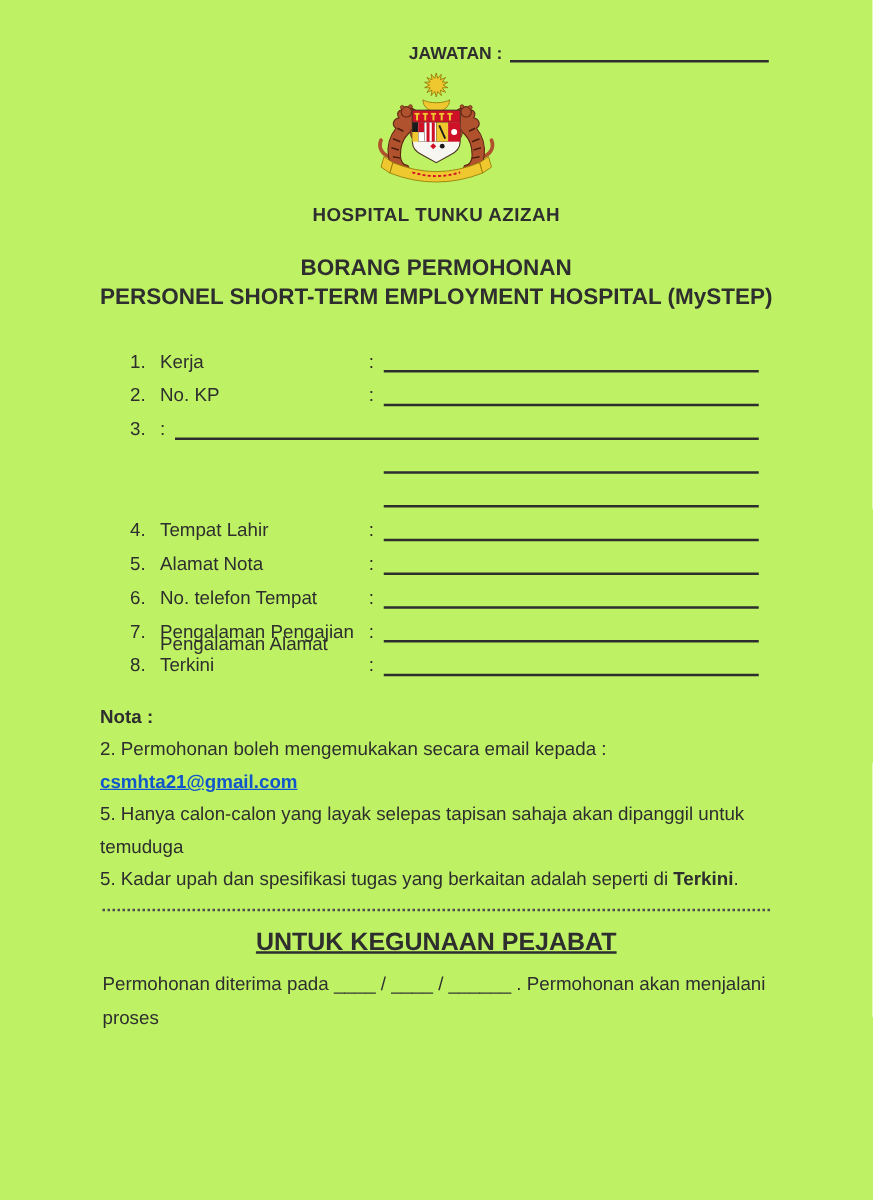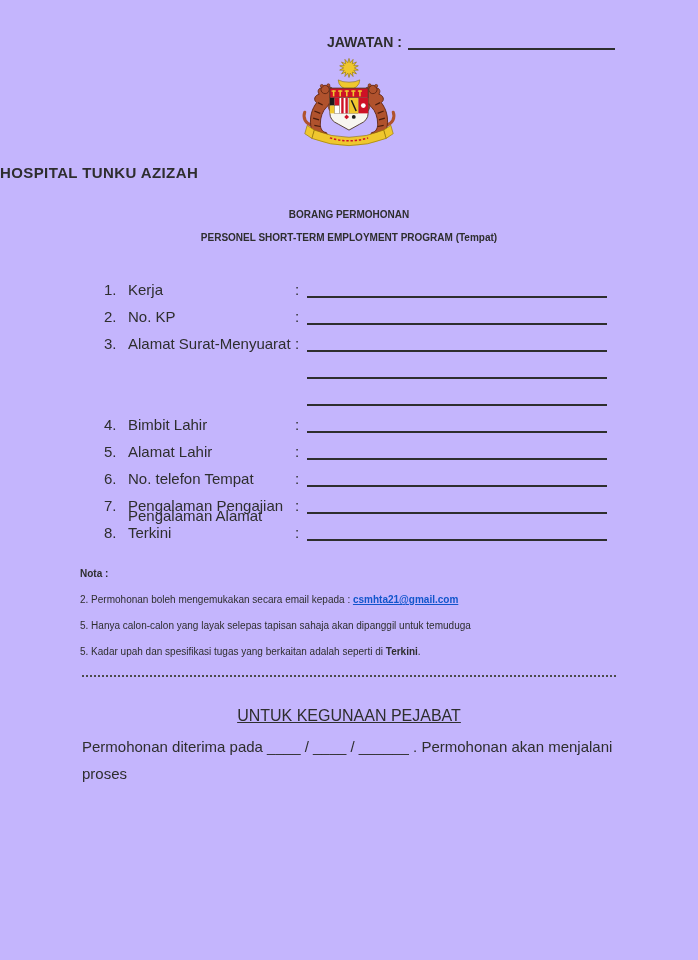--- a/index.html
+++ b/index.html
@@ -1,46 +1,46 @@
 <!DOCTYPE html>
 <html style="--link: #1155CC;"><head>
 <meta charset="utf-8">
 <style>
   html,body{margin:0;padding:0;background:#ffffff;}
   .page{
     width:698px;height:960px;position:relative;overflow:hidden;
-    background:#c4b5fd;color:#3a3a3a;
+    background:#bef264;color:#3a3a3a;
     font-family:"Liberation Sans","DejaVu Sans",sans-serif;
     box-sizing:border-box;
   }
   
   .jawatan-row{margin:30px 83px 0 327px;display:flex;align-items:flex-end;height:20px;}
   .jawatan-label{font-weight:700;font-size:14px;color:#2e2e2e;white-space:nowrap;}
   .jawatan-blank{flex:1;border-bottom:2px solid #2e2e2e;margin-left:6px;height:16px;}
   
   .logo-wrap{margin:6px auto 0;width:132px;height:96px;display:flex;justify-content:center;}
-  .hospital-name{margin-top:12px;text-align:left;font-weight:700;font-size:15px;letter-spacing:.4px;color:#2e2e2e;}
-  
-  .form-title{margin-top:22px;text-align:center;font-weight:700;font-size:10px;line-height:23px;color:#2e2e2e;}
+  .hospital-name{margin-top:12px;text-align:center;font-weight:700;font-size:15px;letter-spacing:.4px;color:#2e2e2e;}
+  
+  .form-title{margin-top:22px;text-align:center;font-weight:700;font-size:18px;line-height:23px;color:#2e2e2e;}
   
   .fields{margin:22px 91px 0 104px;}
   .field-row{display:flex;align-items:flex-end;height:27px;font-size:15px;color:#2e2e2e;}
   .fnum{width:24px;}
   .flabel{width:167px;}
   .fcolon{width:12px;}
   .fline{flex:1;border-bottom:2px solid #2e2e2e;height:18px;}
   .field-row.cont .fnum,.field-row.cont .flabel,.field-row.cont .fcolon{border:none;}
   
-  .notes{margin:20px 72px 0 80px;font-size:10px;color:#2e2e2e;}
+  .notes{margin:20px 72px 0 80px;font-size:15px;color:#2e2e2e;}
   .notes p{margin:0;line-height:26px;}
   .note-heading{font-weight:700;}
   a.email-link{color:var(--link,#1155cc);text-decoration:underline;font-weight:600;}
   
   .divider{margin:10px 82px 0 82px;border-top:2px dotted #4c4c4c;height:0;}
-  .office-heading{margin-top:30px;text-align:center;font-weight:400;font-size:16px;text-decoration:underline;color:#2e2e2e;}
+  .office-heading{margin-top:14px;text-align:center;font-weight:700;font-size:20px;text-decoration:underline;color:#2e2e2e;}
   .office-text{margin:8px 70px 0 82px;font-size:15px;color:#2e2e2e;}
   .office-text p{margin:0;line-height:27px;}
 </style>
 </head>
 <body>
 
 <div class="page">
 
   <div class="jawatan-row">
     <span class="jawatan-label">JAWATAN :</span>
@@ -110,63 +110,62 @@
         <path d="M52,124 Q110,148 168,124 L172,138 Q110,162 48,138 Z" fill="#EFC72E" stroke="#8a6d00" stroke-width="1"></path>
         <path d="M78,137 Q110,147 142,137" stroke="#CE1126" stroke-width="2.5" fill="none" stroke-dasharray="4,3"></path>
       </g>
     </svg>
   </div>
 
   <div class="hospital-name">HOSPITAL TUNKU AZIZAH</div>
 
   <div class="form-title">
     <div>BORANG PERMOHONAN</div>
-    <div>PERSONEL SHORT-TERM EMPLOYMENT PROGRAM (Tempat)</div>
+    <div>PERSONEL SHORT-TERM EMPLOYMENT HOSPITAL (MySTEP)</div>
   </div>
 
   <div class="fields" id="fields">
       <div class="field-row">
         <span class="fnum">1.</span>
         <span class="flabel">Kerja</span>
         <span class="fcolon">:</span>
         <span class="fline"></span>
       </div>
       <div class="field-row">
         <span class="fnum">2.</span>
         <span class="flabel">No. KP</span>
         <span class="fcolon">:</span>
         <span class="fline"></span>
       </div>
       <div class="field-row">
         <span class="fnum">3.</span>
-        <span class="flabel">Alamat Surat-Menyuarat</span>
         <span class="fcolon">:</span>
         <span class="fline"></span>
       </div>
       <div class="field-row cont">
         <span class="fnum"></span>
         <span class="flabel"></span>
         <span class="fcolon"></span>
         <span class="fline"></span>
       </div>
       <div class="field-row cont">
         <span class="fnum"></span>
         <span class="flabel"></span>
         <span class="fcolon"></span>
         <span class="fline"></span>
       </div>
       <div class="field-row">
         <span class="fnum">4.</span>
-        <span class="flabel">Bimbit Lahir</span>
+        <span class="flabel">Tempat Lahir</span>
         <span class="fcolon">:</span>
         <span class="fline"></span>
       </div>
       <div class="field-row">
         <span class="fnum">5.</span>
-        <span class="flabel">Alamat Lahir</span>
+        <span class="flabel">Alamat Nota</span>
         <span class="fcolon">:</span>
         <span class="fline"></span>
       </div>
       <div class="field-row">
         <span class="fnum">6.</span>
         <span class="flabel">No. telefon Tempat</span>
         <span class="fcolon">:</span>
         <span class="fline"></span>
       </div>
       <div class="field-row">

